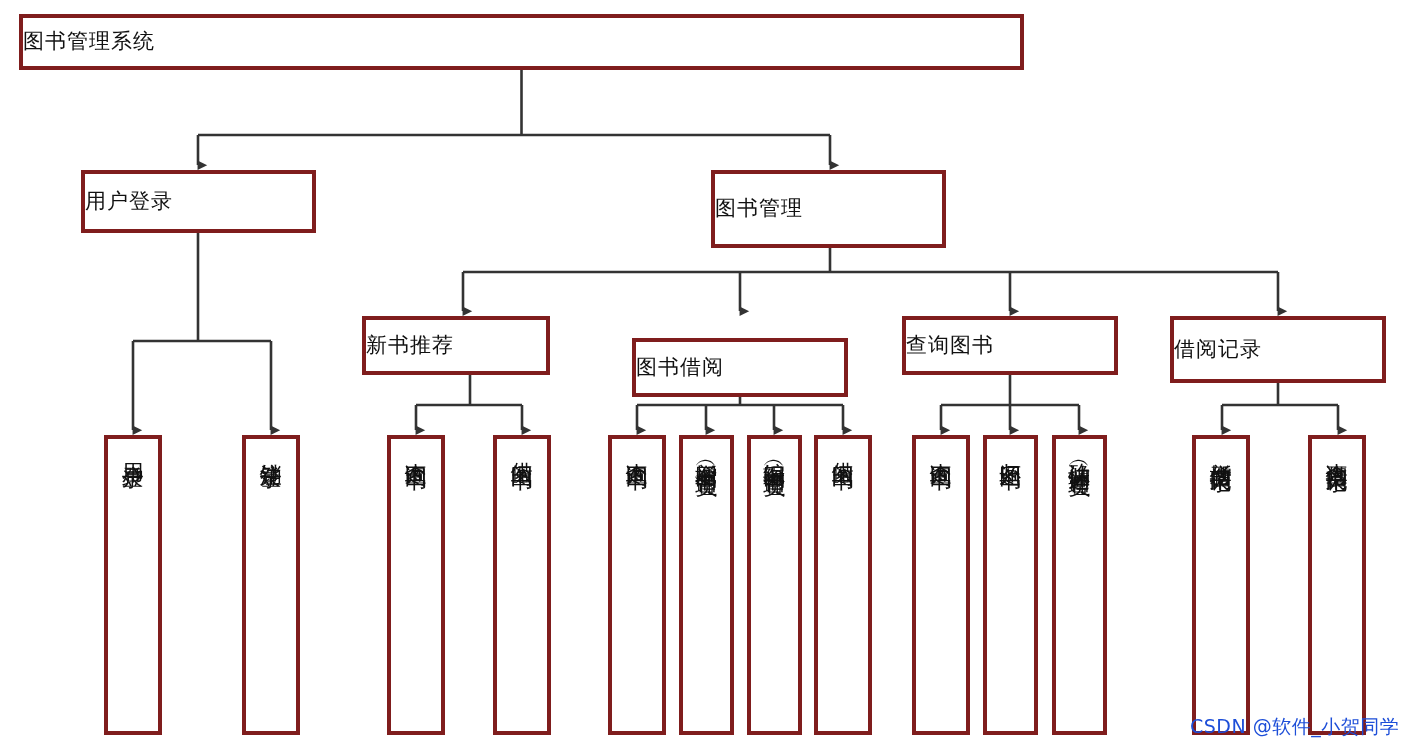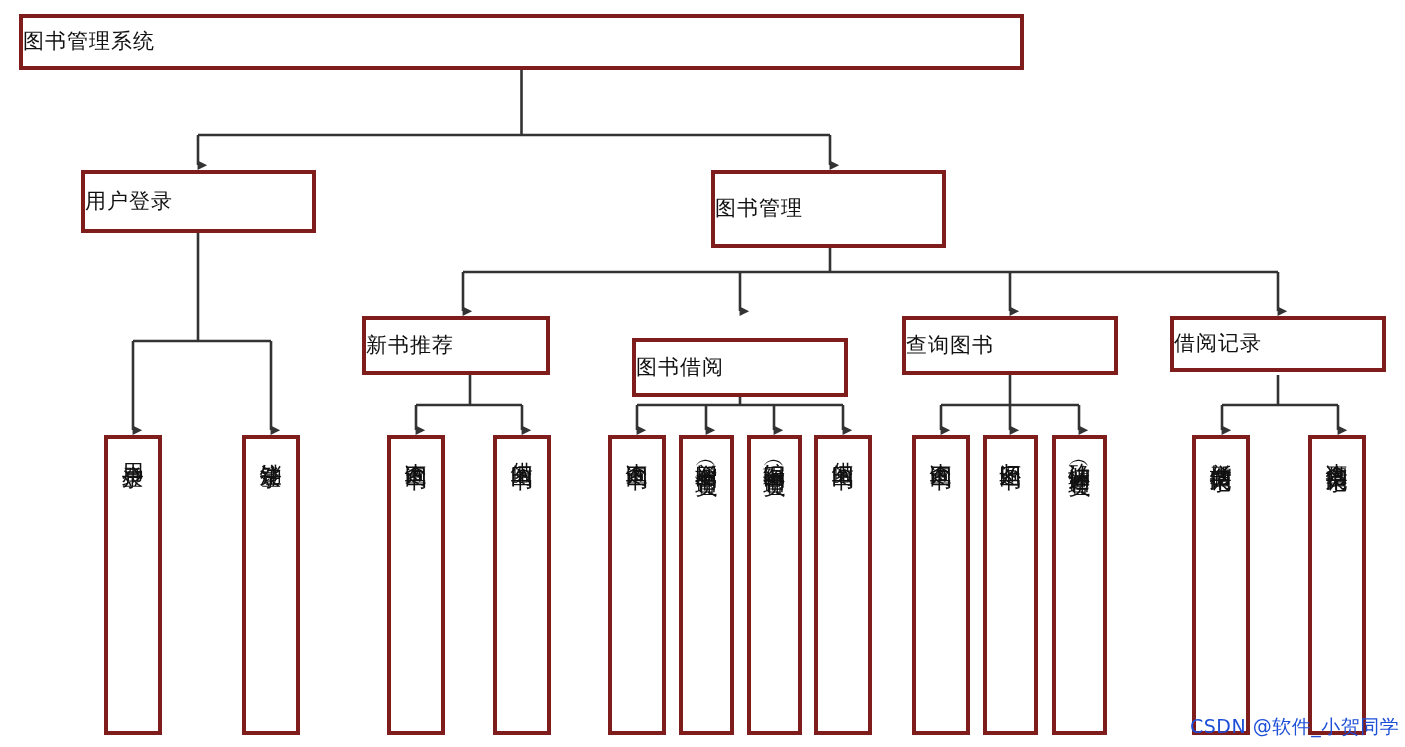--- a/index.html
+++ b/index.html
@@ -135,21 +135,21 @@
 
   <div class="node horiz" style="left:362px; top:316px; width:188px; height:59px;">
     <span>新书推荐</span>
   </div>
   <div class="node horiz" style="left:632px; top:316px; width:216px; height:59px;margin-top:22px;">
     <span>图书借阅</span>
   </div>
   <div class="node horiz" style="left:902px; top:316px; width:216px; height:59px;">
     <span>查询图书</span>
   </div>
-  <div class="node horiz" style="left:1170px; top:316px; width:216px; height:56px;">
+  <div class="node horiz" style="left:1170px; top:316px; width:216px; height:67px;">
     <span>借阅记录</span>
   </div>
 
   <div class="node vert" style="left:104px; top:435px; width:58px; height:300px;">
     <span class="vlabel">用户登录</span>
   </div>
   <div class="node vert" style="left:242px; top:435px; width:58px; height:300px;">
     <span class="vlabel">注销登录</span>
   </div>
 

